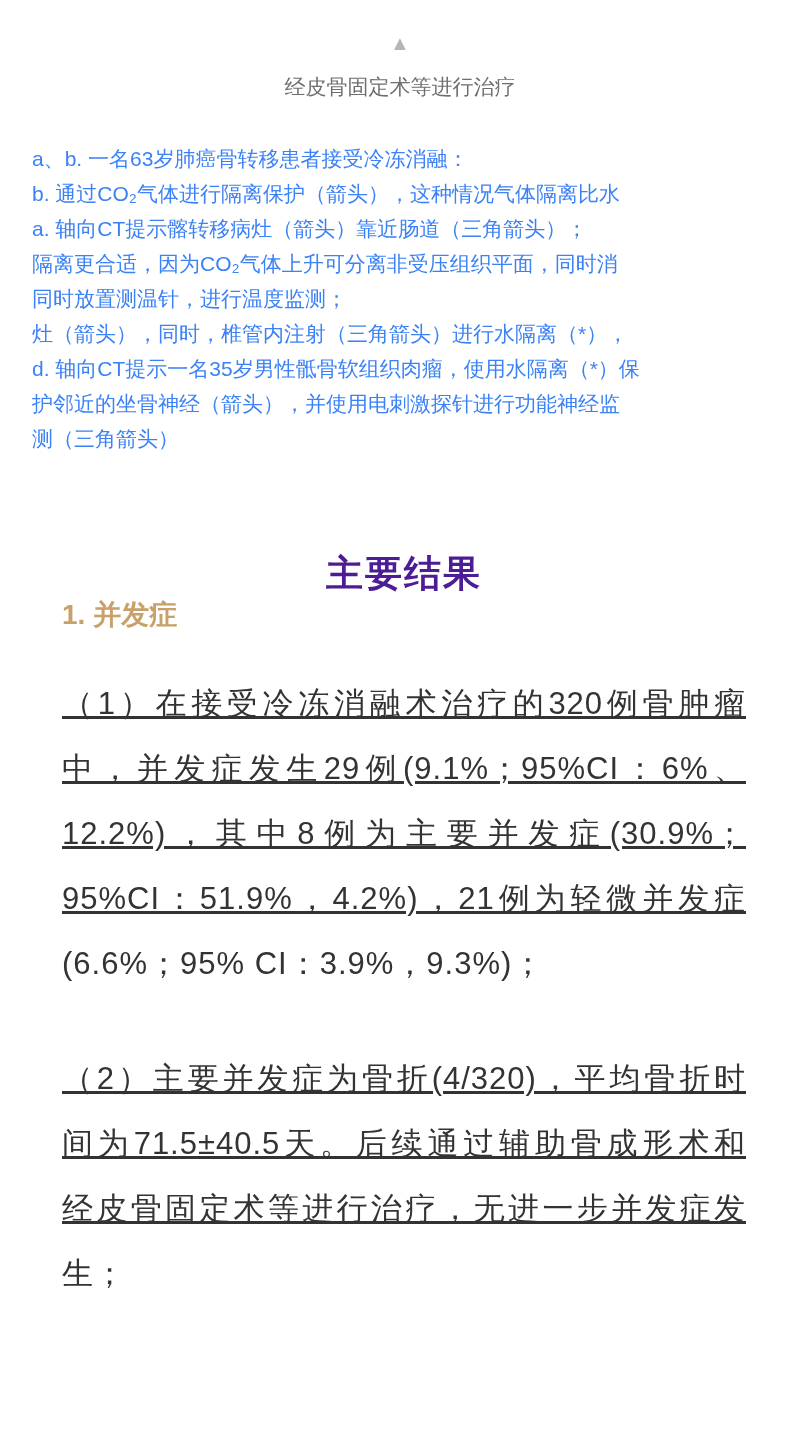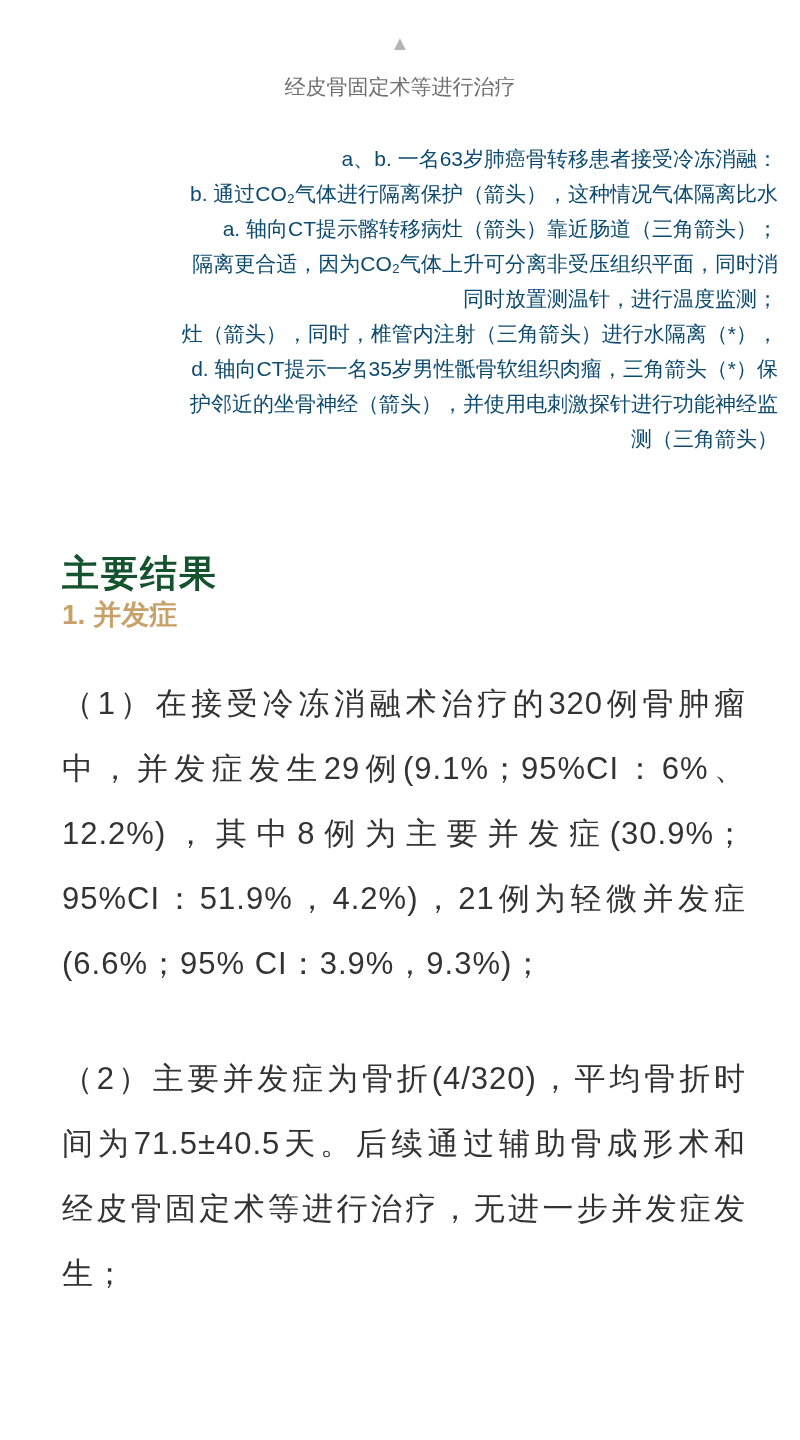--- a/index.html
+++ b/index.html
@@ -21,72 +21,73 @@
   }
   .figure-title {
     margin-top:22px;
     font-size:21px;
     line-height:30px;
     color:#6e6e6e;
     text-align:center;
   }
   .figure-caption {
     margin-top:39px;
-    padding:0 22px;
+    padding:0 32px;
     font-size:21px;
     line-height:35px;
-    color:#0c4a6e;
-    text-align:right;
+    color:#3b82f6;
+    text-align:left;
   }
   .content { padding:0 54px 0 62px; }
   .h1 {
     margin-top:95px;
     font-family:"Liberation Serif", serif;
     font-weight:bold;
     font-size:37px;
     line-height:46px;
     letter-spacing:2px;
-    color:#14532d;
+    color:#4c1d95;
+    text-align:center;
   }
   .h2 {
     font-weight:bold;
     font-size:28px;
     line-height:36px;
     color:#c7a169;
   }
   .para-1 { margin-top:38px; }
   .para-2 { margin-top:50px; }
   .body-line {
     font-size:31px;
     line-height:65px;
     color:#333333;
     letter-spacing:1px;
     text-align:justify;
   }
-  .body-line.just { text-align-last:justify; }
+  .body-line.just { text-align-last:justify;text-decoration:underline; }
 </style>
 </head>
 <body>
 
 <div class="page">
 
   <div class="triangle-row">
     <span>▲</span>
   </div>
 
   <div class="figure-title">经皮骨固定术等进行治疗</div>
 
   <div class="figure-caption">
     <div>a、b. 一名63岁肺癌骨转移患者接受冷冻消融：</div>
     <div>b. 通过CO₂气体进行隔离保护（箭头），这种情况气体隔离比水</div>
     <div>a. 轴向CT提示髂转移病灶（箭头）靠近肠道（三角箭头）；</div>
     <div>隔离更合适，因为CO₂气体上升可分离非受压组织平面，同时消</div>
     <div>同时放置测温针，进行温度监测；</div>
     <div>灶（箭头），同时，椎管内注射（三角箭头）进行水隔离（*），</div>
-    <div>d. 轴向CT提示一名35岁男性骶骨软组织肉瘤，三角箭头（*）保</div>
+    <div>d. 轴向CT提示一名35岁男性骶骨软组织肉瘤，使用水隔离（*）保</div>
     <div>护邻近的坐骨神经（箭头），并使用电刺激探针进行功能神经监</div>
     <div>测（三角箭头）</div>
   </div>
 
   <div class="content">
 
     <div class="h1">主要结果</div>
 
     <div class="h2">1. 并发症</div>
 

